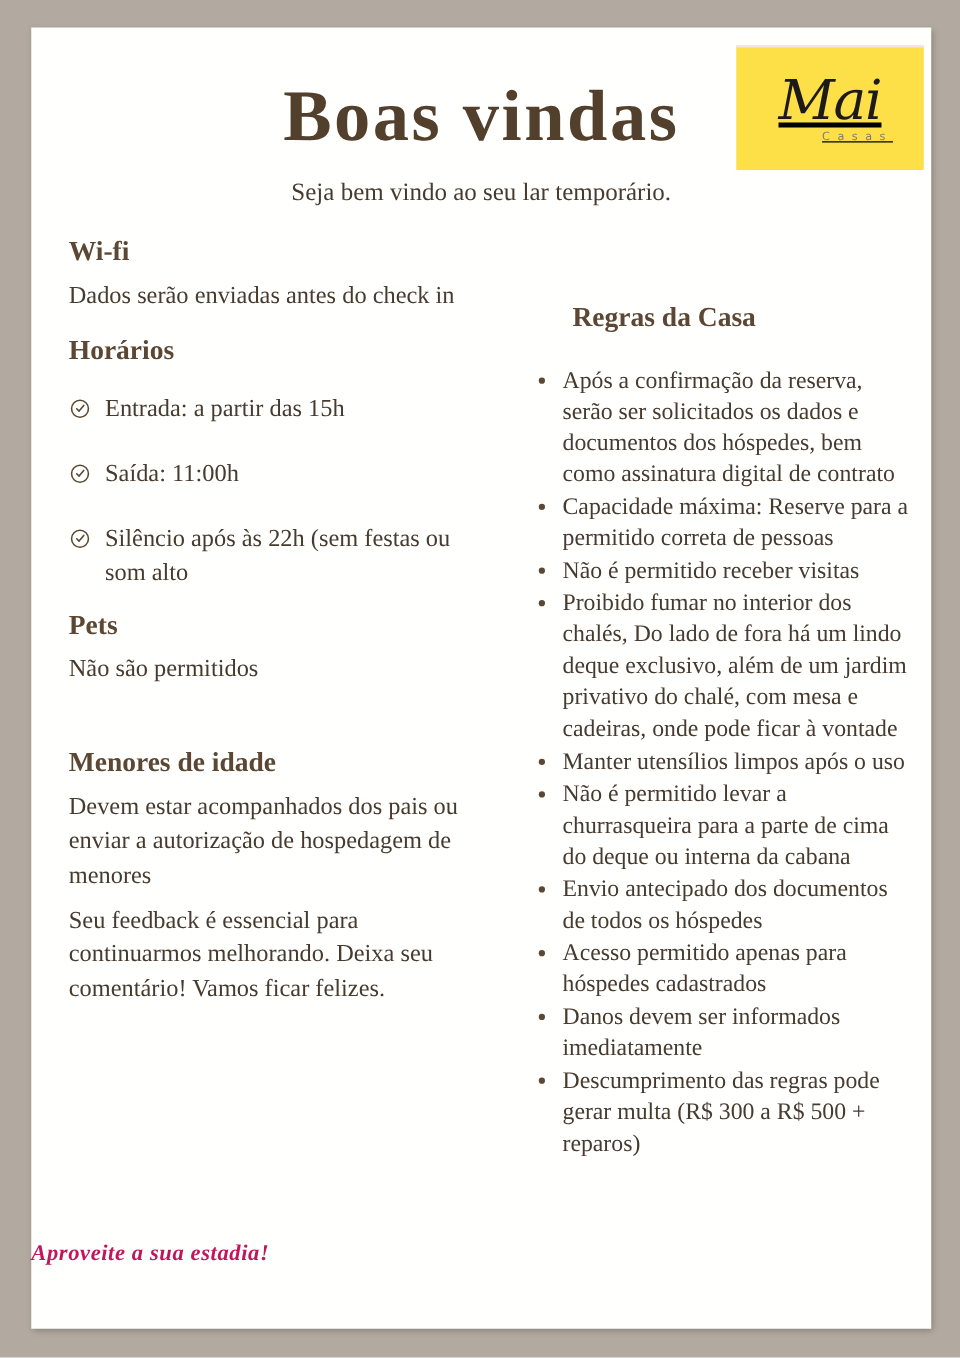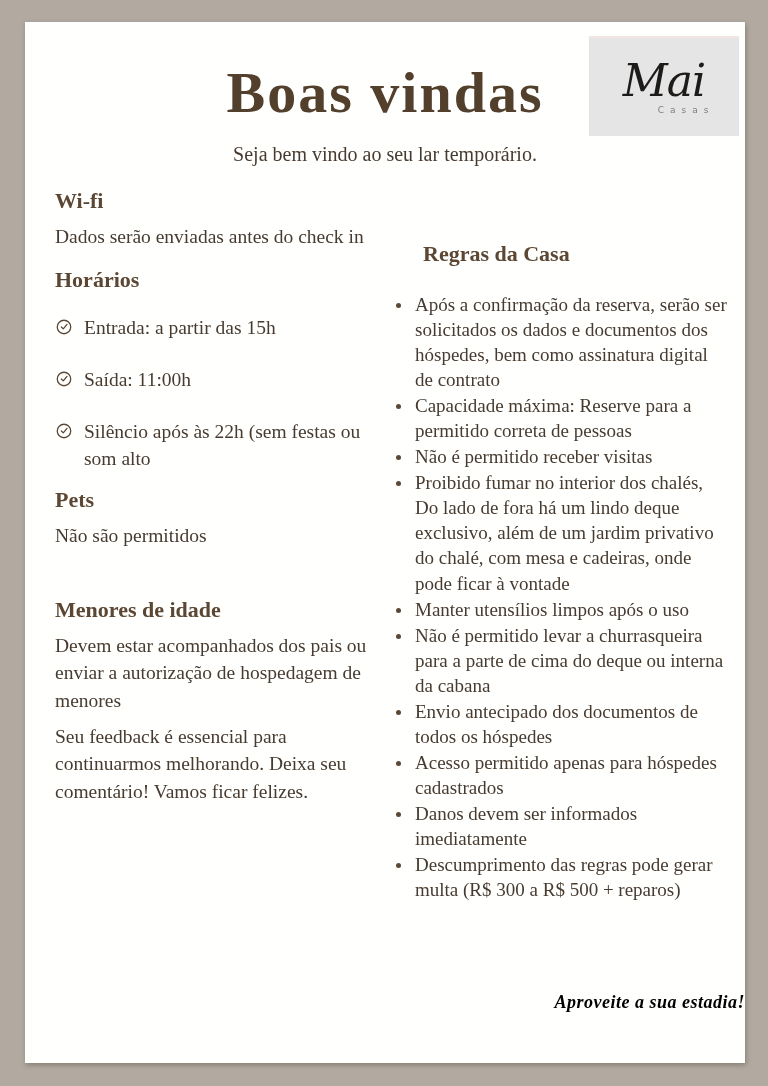--- a/index.html
+++ b/index.html
@@ -30,26 +30,27 @@
     margin-top: 16px;
     text-align: center;
     font-size: 20px;
     color: #473b30;
   }
 
   .logo {
     position: absolute;
     top: 14px; right: 6px;
     width: 150px; height: 100px;
-    background: #e5e5e5;
+    background: #fde047;
     border-top: 2px solid #f3e6e2;
     display: flex;
     flex-direction: column;
     align-items: center;
     justify-content: center;
+    text-decoration: underline;
   }
   .logo-name {
     font-family: "DejaVu Serif", serif;
     font-style: italic;
     font-size: 44px;
     line-height: 1;
     color: #1d1b19;
     letter-spacing: -1px;
   }
   .logo-sub {
@@ -59,20 +60,21 @@
     color: #7d7d7d;
     margin-top: 2px;
     margin-left: 44px;
   }
 
   
   .columns {
     display: flex;
     margin-top: 22px;
     padding: 0 18px 0 30px;
+    gap: 35px;
   }
   .col-left { width: 327px; flex-shrink: 0; }
   .col-right { flex: 1; padding-top: 53px; padding-left: 10px; }
 
   h2.sec {
     font-size: 22px;
     font-weight: bold;
     color: #5b4733;
     line-height: 1.2;
   }
@@ -119,25 +121,25 @@
     padding-left: 2px;
     margin-bottom: 1px;
   }
   ul.rules li::marker { color: #5b4733; font-size: 17px; }
 
   
   .footer-note {
     position: absolute;
     left: 0; right: 0;
     bottom: 50px;
-    text-align: right;
+    text-align: left;
     font-size: 18px;
     font-weight: bold;
     font-style: italic;
-    color: #000000;
+    color: #be185d;
     letter-spacing: 0.5px;
   }
 </style>
 </head>
 <body>
 
 <div class="card">
 
   <div class="logo">
     <div class="logo-name">Mai</div>

